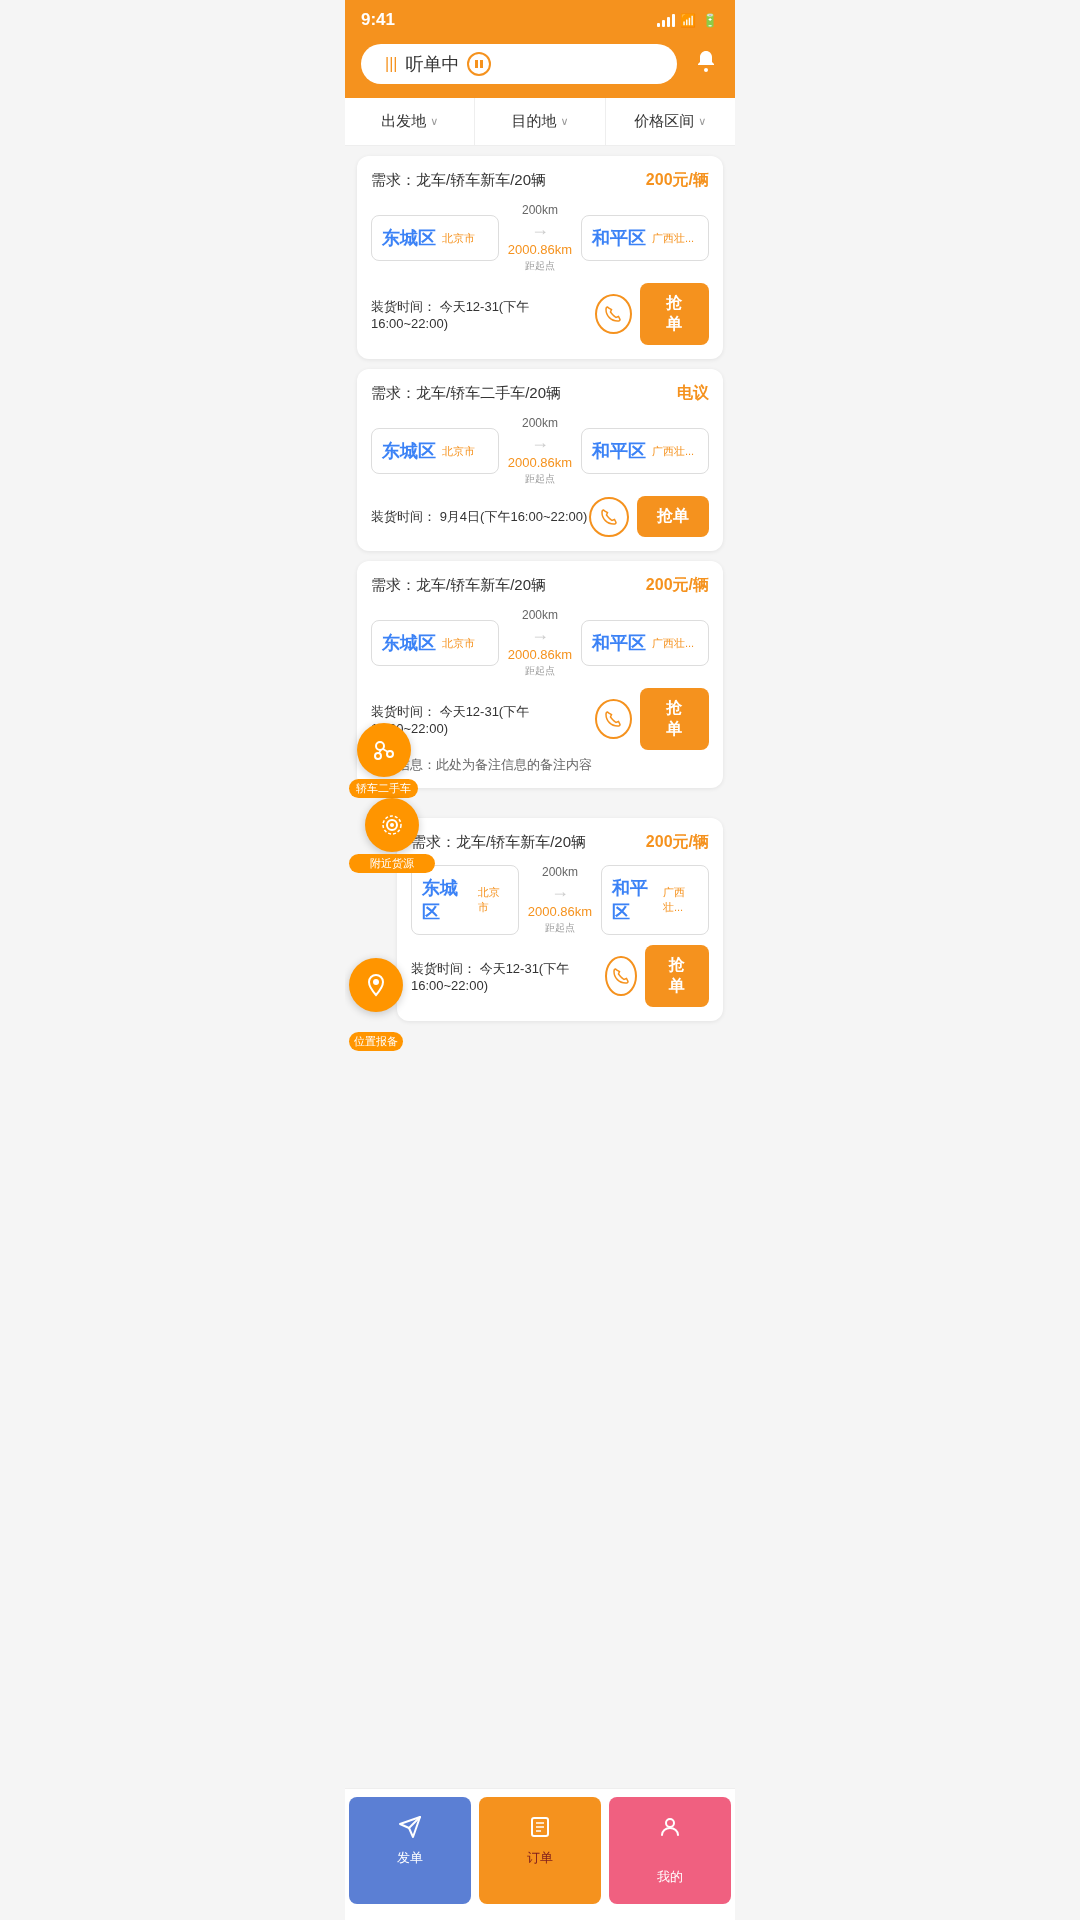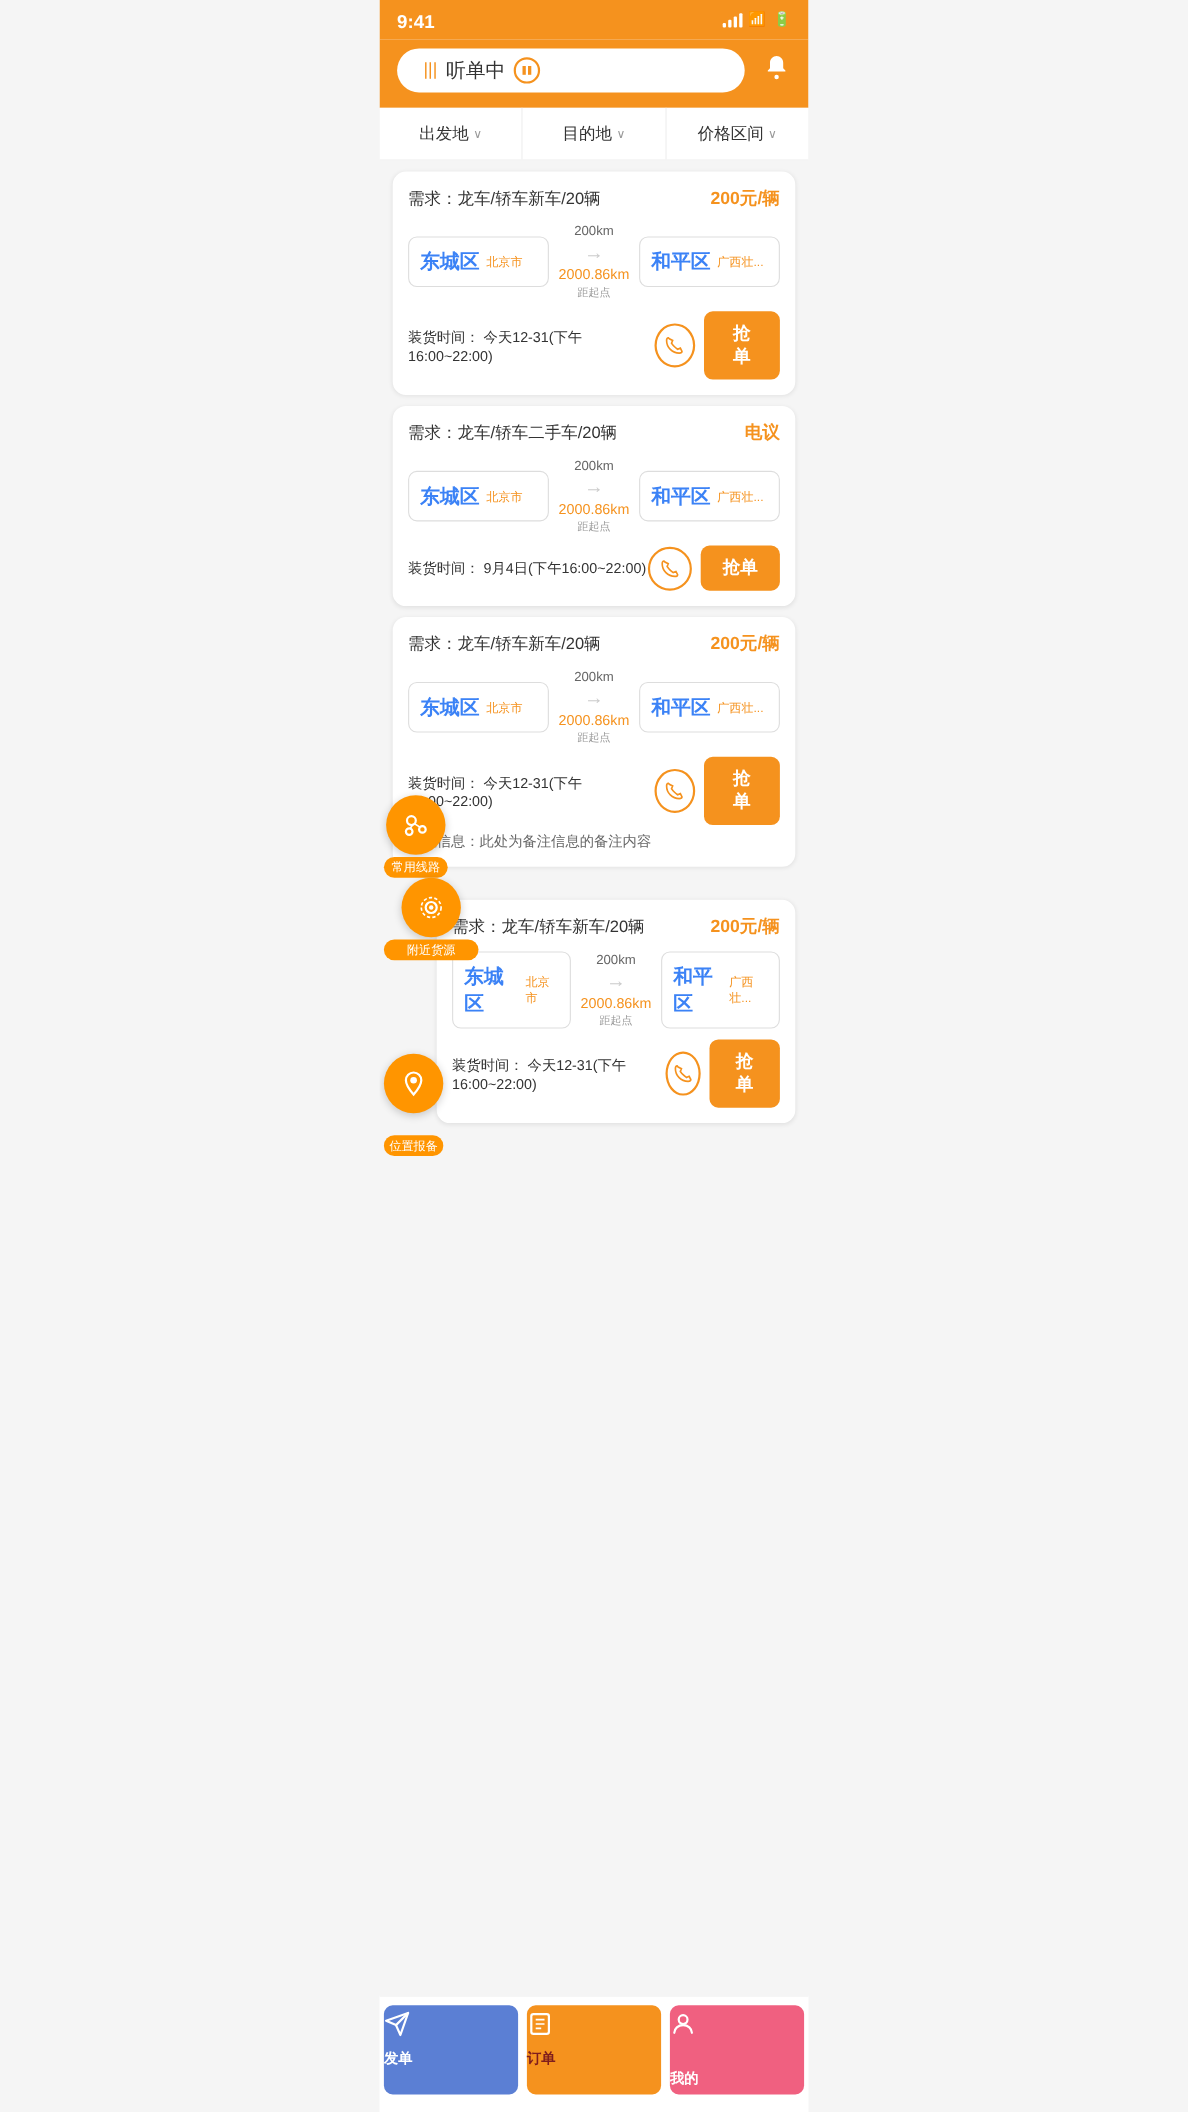--- a/index.html
+++ b/index.html
@@ -9,21 +9,21 @@
       background: #f5f5f5;
       width: 390px;
       margin: 0 auto;
       overflow-x: hidden;
     }
     .status-bar {
       background: #F5921E;
       padding: 10px 16px 6px;
       display: flex;
       justify-content: space-between;
-      align-items: flex-start;
+      align-items: center;
     }
     .status-time {
       color: white;
       font-size: 17px;
       font-weight: 600;
     }
     .status-icons {
       display: flex;
       align-items: center;
       gap: 6px;
@@ -218,24 +218,23 @@
       width: 390px;
       display: flex;
       background: white;
       border-top: 1px solid #eee;
       padding: 8px 0 16px;
     }
     .nav-item {
       flex: 1;
       display: flex;
       flex-direction: column;
-      align-items: flex-start;
+      align-items: center;
       gap: 4px;
-      padding: 5px 0;
-      font-weight: bold;
+      padding: 18px 0;
     }
     .nav-icon {
       font-size: 22px;
     }
     .nav-label {
       font-size: 13px;
     }
     .nav-item.blue { background: #5B7FD4; border-radius: 8px; margin: 0 4px; color: white; }
     .nav-item.orange { background: #F5921E; border-radius: 8px; margin: 0 4px; color: #7f1d1d; }
     .nav-item.pink { background: #F06080; border-radius: 8px; margin: 0 4px; color: white; gap: 23px; }
@@ -422,21 +421,21 @@
     <div style="position:absolute; left:-8px; bottom: -10px; display:flex; flex-direction:column; align-items:center; z-index:10;">
       <div style="width:54px;height:54px;border-radius:50%;background:#FF9500;display:flex;align-items:center;justify-content:center;box-shadow:0 2px 8px rgba(0,0,0,0.2);">
         <svg width="28" height="28" viewBox="0 0 28 28" fill="none">
           <circle cx="10" cy="10" r="4" stroke="white" stroke-width="2" fill="none"></circle>
           <circle cx="20" cy="18" r="3" stroke="white" stroke-width="2" fill="none"></circle>
           <circle cx="8" cy="20" r="3" stroke="white" stroke-width="2" fill="none"></circle>
           <line x1="13" y1="13" x2="18" y2="16" stroke="white" stroke-width="1.5"></line>
           <line x1="11" y1="14" x2="9" y2="17" stroke="white" stroke-width="1.5"></line>
         </svg>
       </div>
-      <div style="background:#FF9500;color:white;font-size:11px;border-radius:10px;padding:2px 7px;margin-top:2px;white-space:nowrap;">常用线路</div>
+      <div style="background:#FF9500;color:white;font-size:11px;border-radius:10px;padding:2px 7px;margin-top:2px;white-space:nowrap;">轿车二手车</div>
     </div>
   </div>
 
   <div style="position:relative; margin-top: 20px;">
 
     <div style="position:absolute; left:-8px; top:-20px; display:flex; flex-direction:column; align-items:center; z-index:10;">
       <div style="width:54px;height:54px;border-radius:50%;background:#FF9500;display:flex;align-items:center;justify-content:center;box-shadow:0 2px 8px rgba(0,0,0,0.2);">
         <svg width="28" height="28" viewBox="0 0 28 28" fill="none">
           <circle cx="14" cy="14" r="5" stroke="white" stroke-width="2" fill="none"></circle>
           <circle cx="14" cy="14" r="2" fill="white"></circle>

